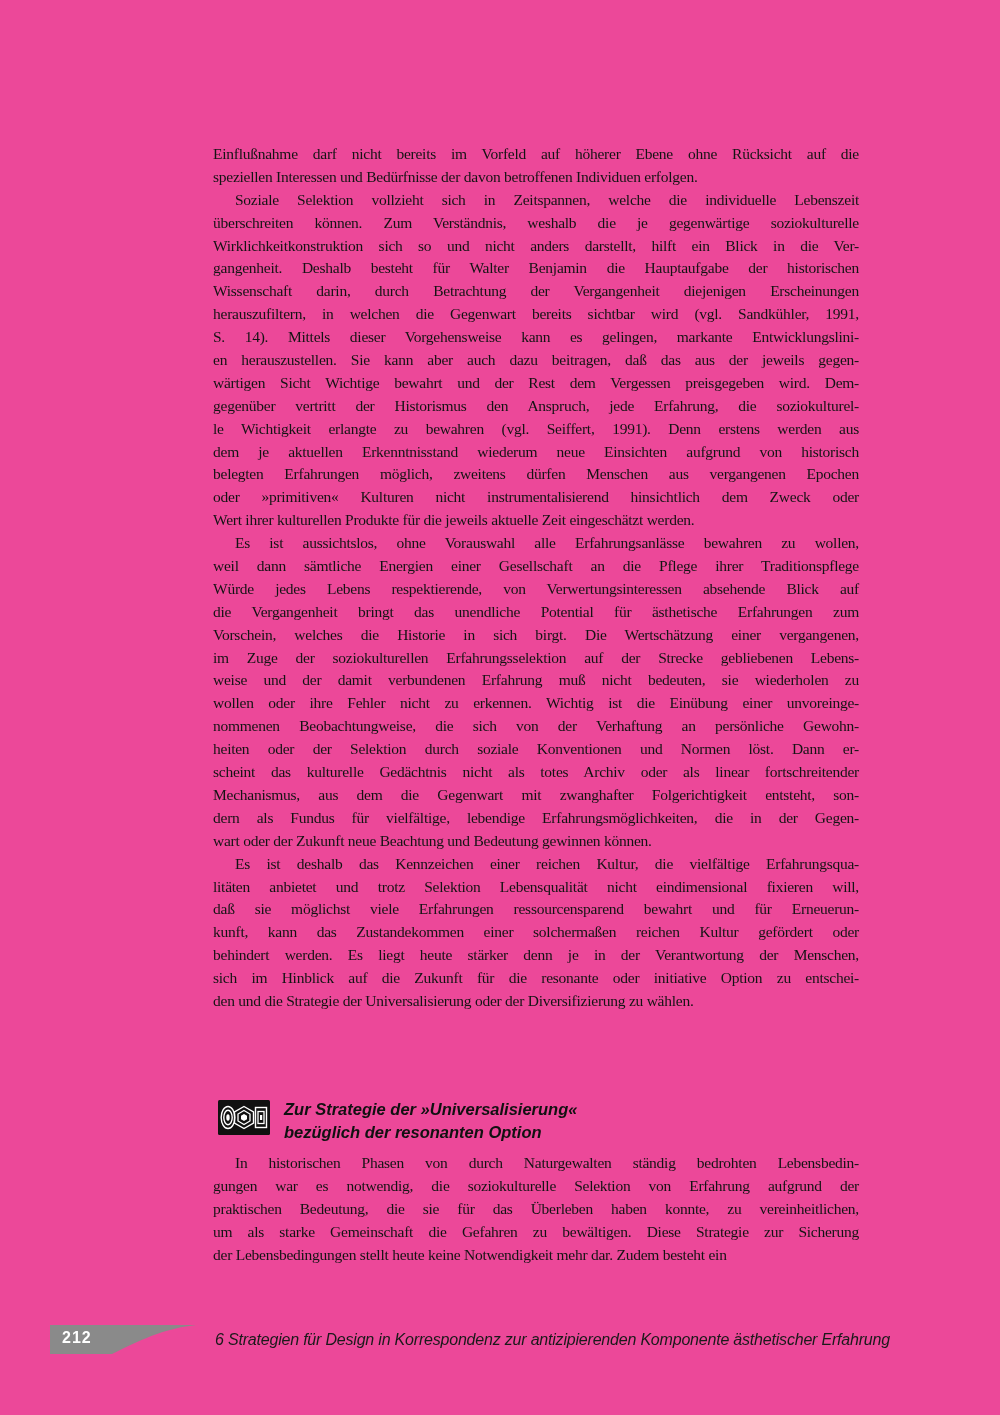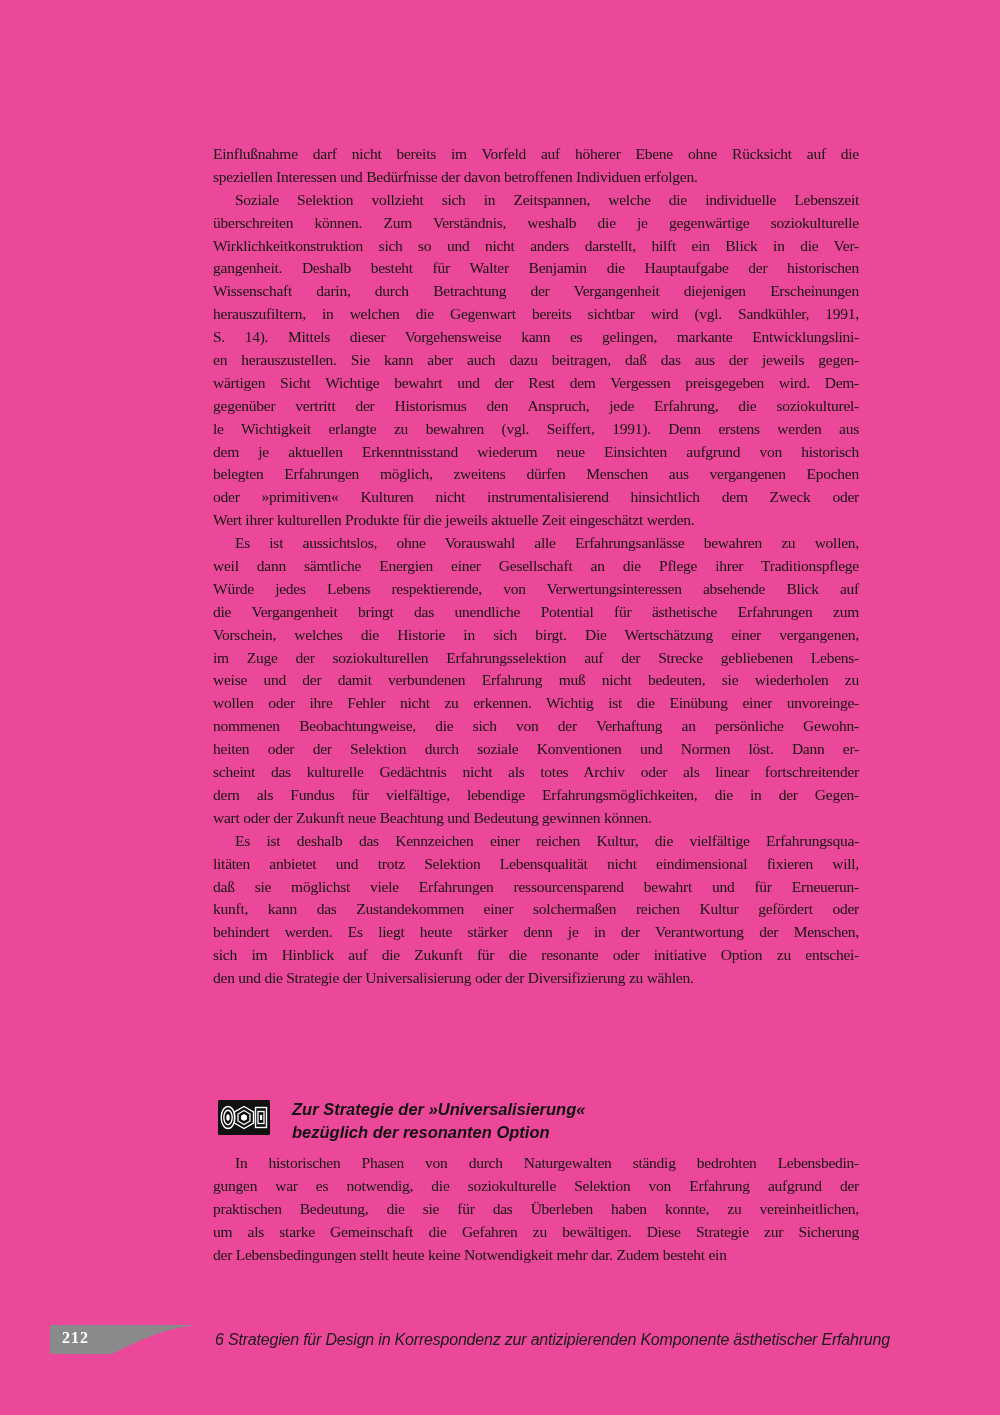--- a/index.html
+++ b/index.html
@@ -28,21 +28,20 @@
   .bodytext .line.last{ text-align-last:left; }
   .bodytext .line.indent{ text-indent:22px; }
   .para{ margin:0; }
 
   .section-heading{
     position:absolute;
     left:218px; top:1098px;
     width:646px;
     display:flex;
     align-items:flex-start;
-    gap:8px;
   }
   .heading-icon{
     width:52px;height:35px;
     flex:0 0 52px;
     margin-top:2px;
   }
   .heading-text{
     margin-left:14px;
     font-family:"Liberation Sans", sans-serif;
     font-style:italic;
@@ -62,21 +61,21 @@
   }
   .pagenum-tab{
     position:absolute;
     left:50px; top:3px;
     width:146px; height:30px;
   }
   .pagenum-tab svg{ display:block; }
   .pagenum{
     position:absolute;
     left:12px; top:4px;
-    font-family:Liberation Serif, serif;
+    font-family:Liberation Sans, sans-serif;
     font-weight:bold;
     font-size:16px;
     color:#ffffff;
     letter-spacing:1px;
   }
   .running-head{
     position:absolute;
     left:215px; top:9px;
     font-family:Liberation Sans, sans-serif;
     font-style:italic;
@@ -118,20 +117,21 @@
         <div class="line">weil dann sämtliche Energien einer Gesellschaft an die Pflege ihrer Traditionspflege</div>
         <div class="line">Würde jedes Lebens respektierende, von Verwertungsinteressen absehende Blick auf</div>
         <div class="line">die Vergangenheit bringt das unendliche Potential für ästhetische Erfahrungen zum</div>
         <div class="line">Vorschein, welches die Historie in sich birgt. Die Wertschätzung einer vergangenen,</div>
         <div class="line">im Zuge der soziokulturellen Erfahrungsselektion auf der Strecke gebliebenen Lebens-</div>
         <div class="line">weise und der damit verbundenen Erfahrung muß nicht bedeuten, sie wiederholen zu</div>
         <div class="line">wollen oder ihre Fehler nicht zu erkennen. Wichtig ist die Einübung einer unvoreinge-</div>
         <div class="line">nommenen Beobachtungweise, die sich von der Verhaftung an persönliche Gewohn-</div>
         <div class="line">heiten oder der Selektion durch soziale Konventionen und Normen löst. Dann er-</div>
         <div class="line">scheint das kulturelle Gedächtnis nicht als totes Archiv oder als linear fortschreitender</div>
+        <div class="line">Mechanismus, aus dem die Gegenwart mit zwanghafter Folgerichtigkeit entsteht, son-</div>
         <div class="line">dern als Fundus für vielfältige, lebendige Erfahrungsmöglichkeiten, die in der Gegen-</div>
         <div class="line last">wart oder der Zukunft neue Beachtung und Bedeutung gewinnen können.</div>
       </div>
       <div class="para">
         <div class="line indent">Es ist deshalb das Kennzeichen einer reichen Kultur, die vielfältige Erfahrungsqua-</div>
         <div class="line">litäten anbietet und trotz Selektion Lebensqualität nicht eindimensional fixieren will,</div>
         <div class="line">daß sie möglichst viele Erfahrungen ressourcensparend bewahrt und für Erneuerun-</div>
         <div class="line">kunft, kann das Zustandekommen einer solchermaßen reichen Kultur gefördert oder</div>
         <div class="line">behindert werden. Es liegt heute stärker denn je in der Verantwortung der Menschen,</div>
         <div class="line">sich im Hinblick auf die Zukunft für die resonante oder initiative Option zu entschei-</div>

